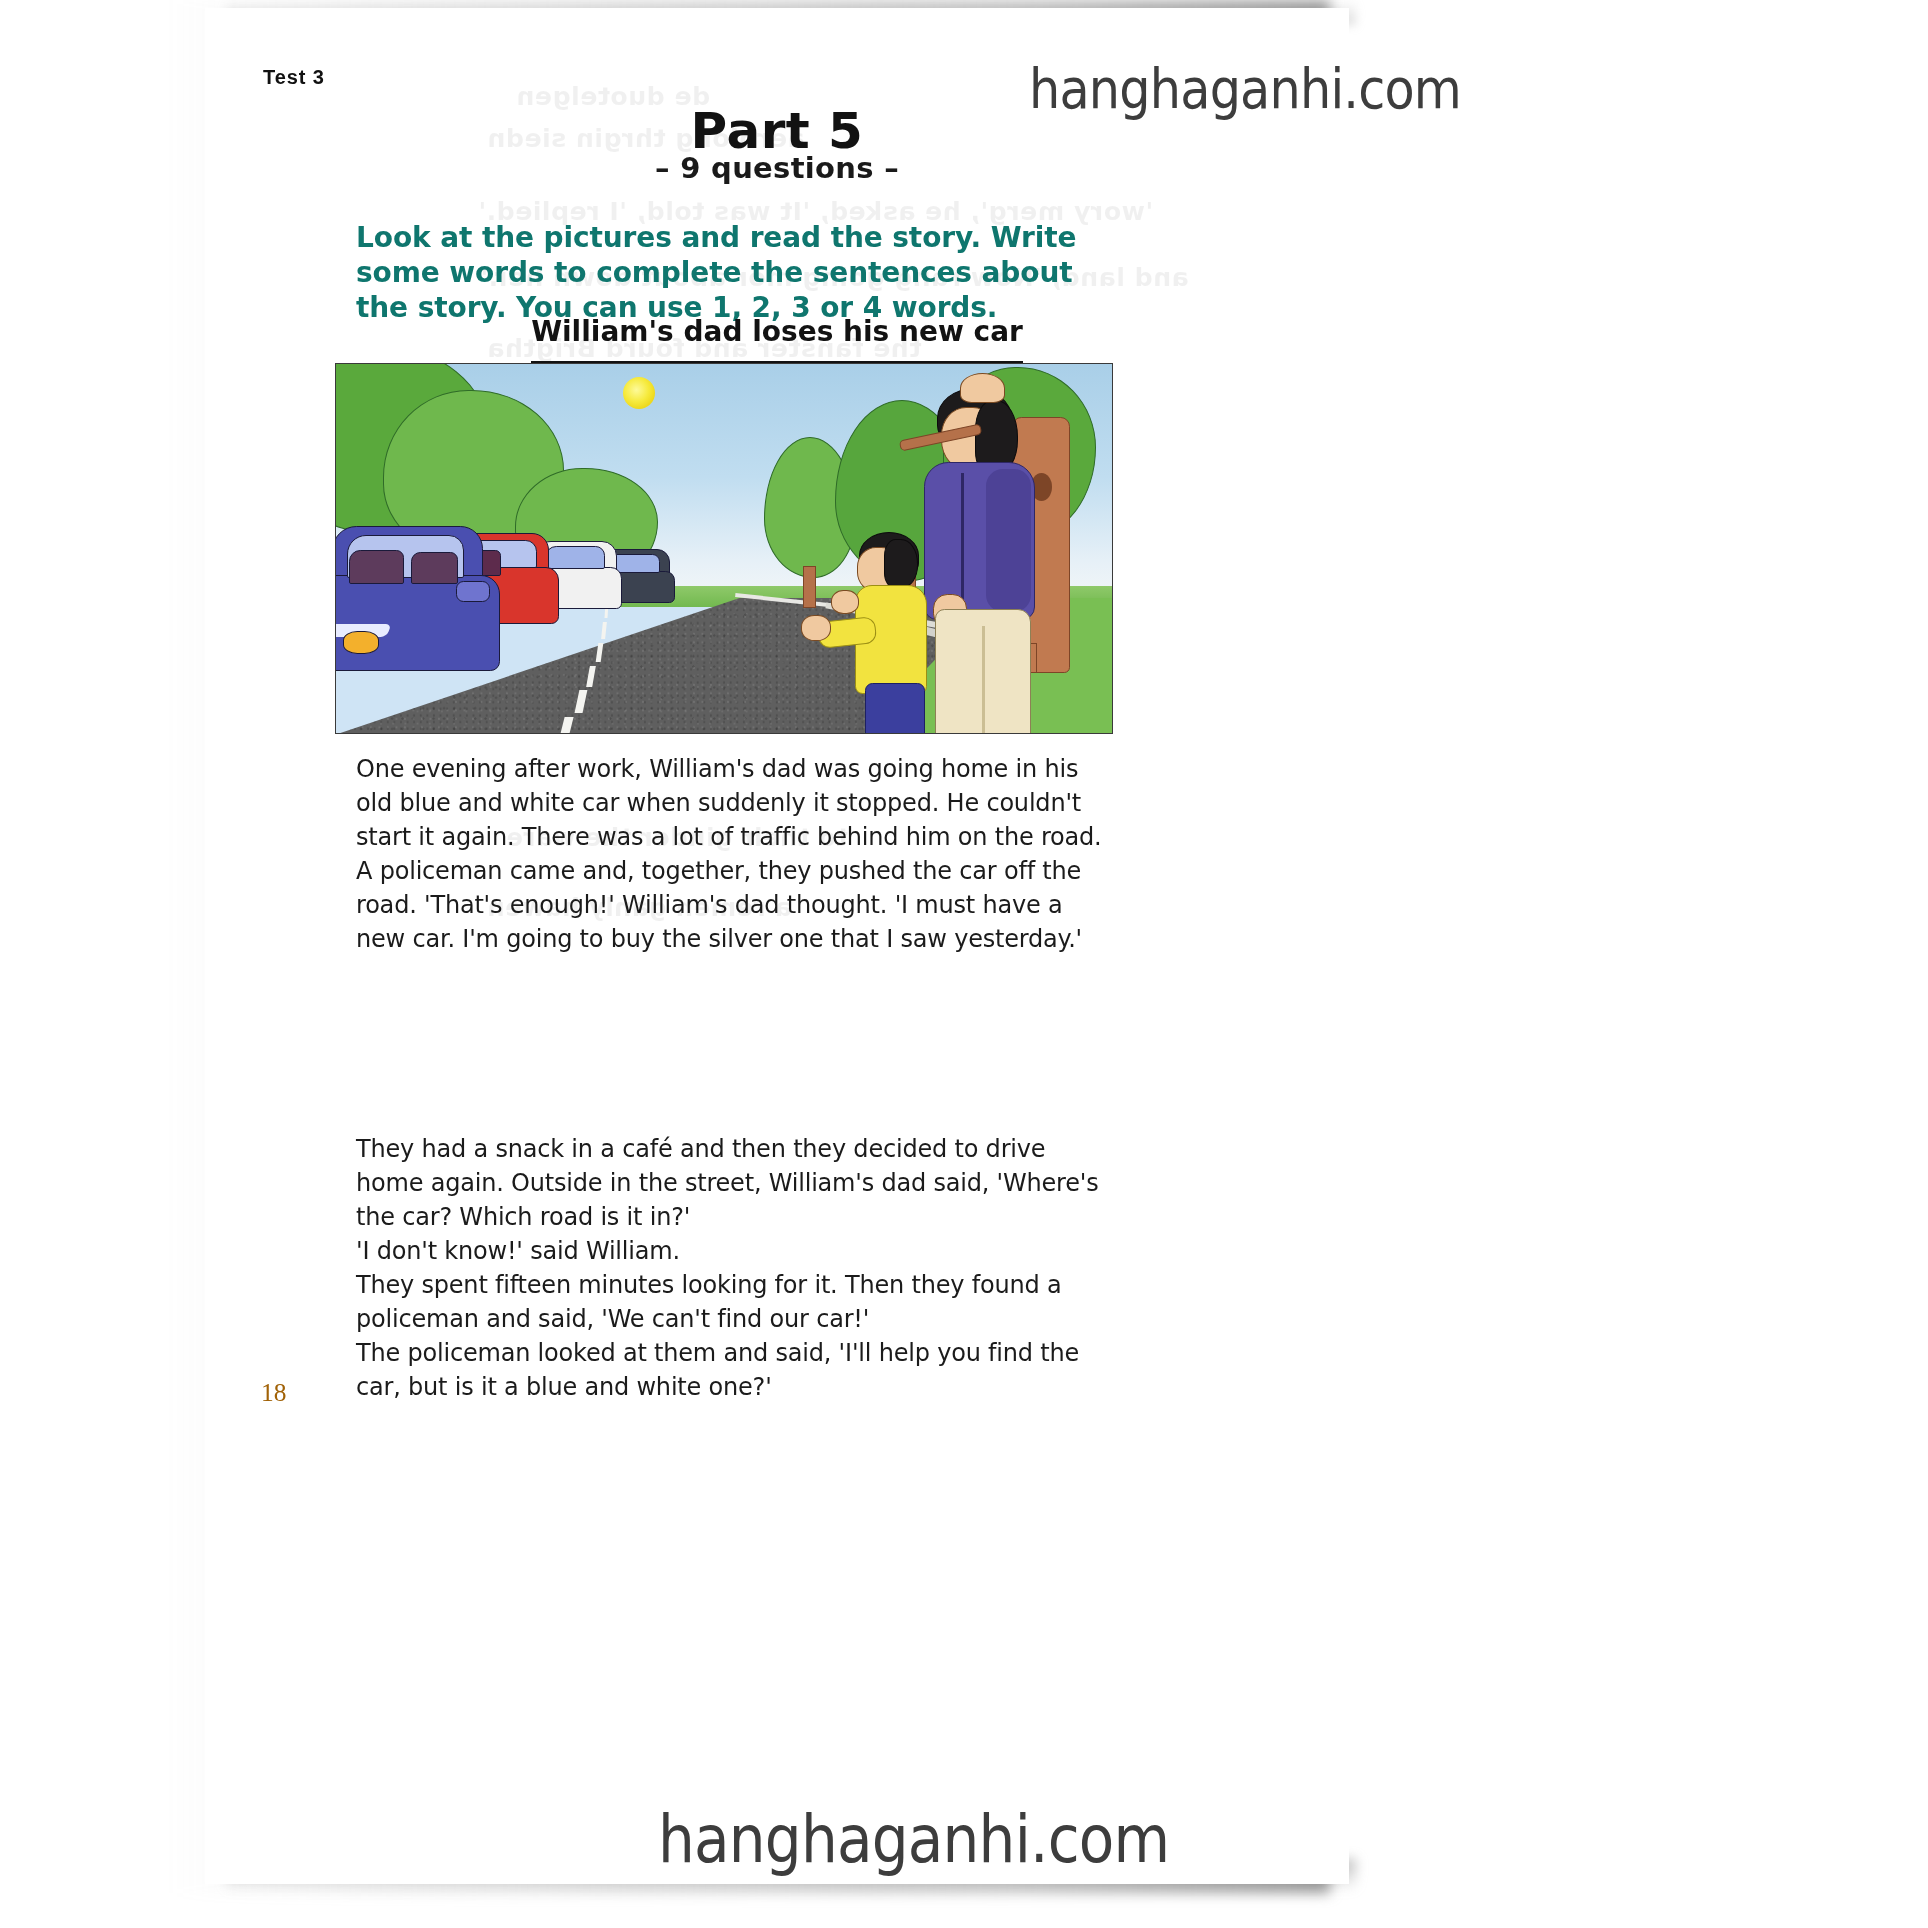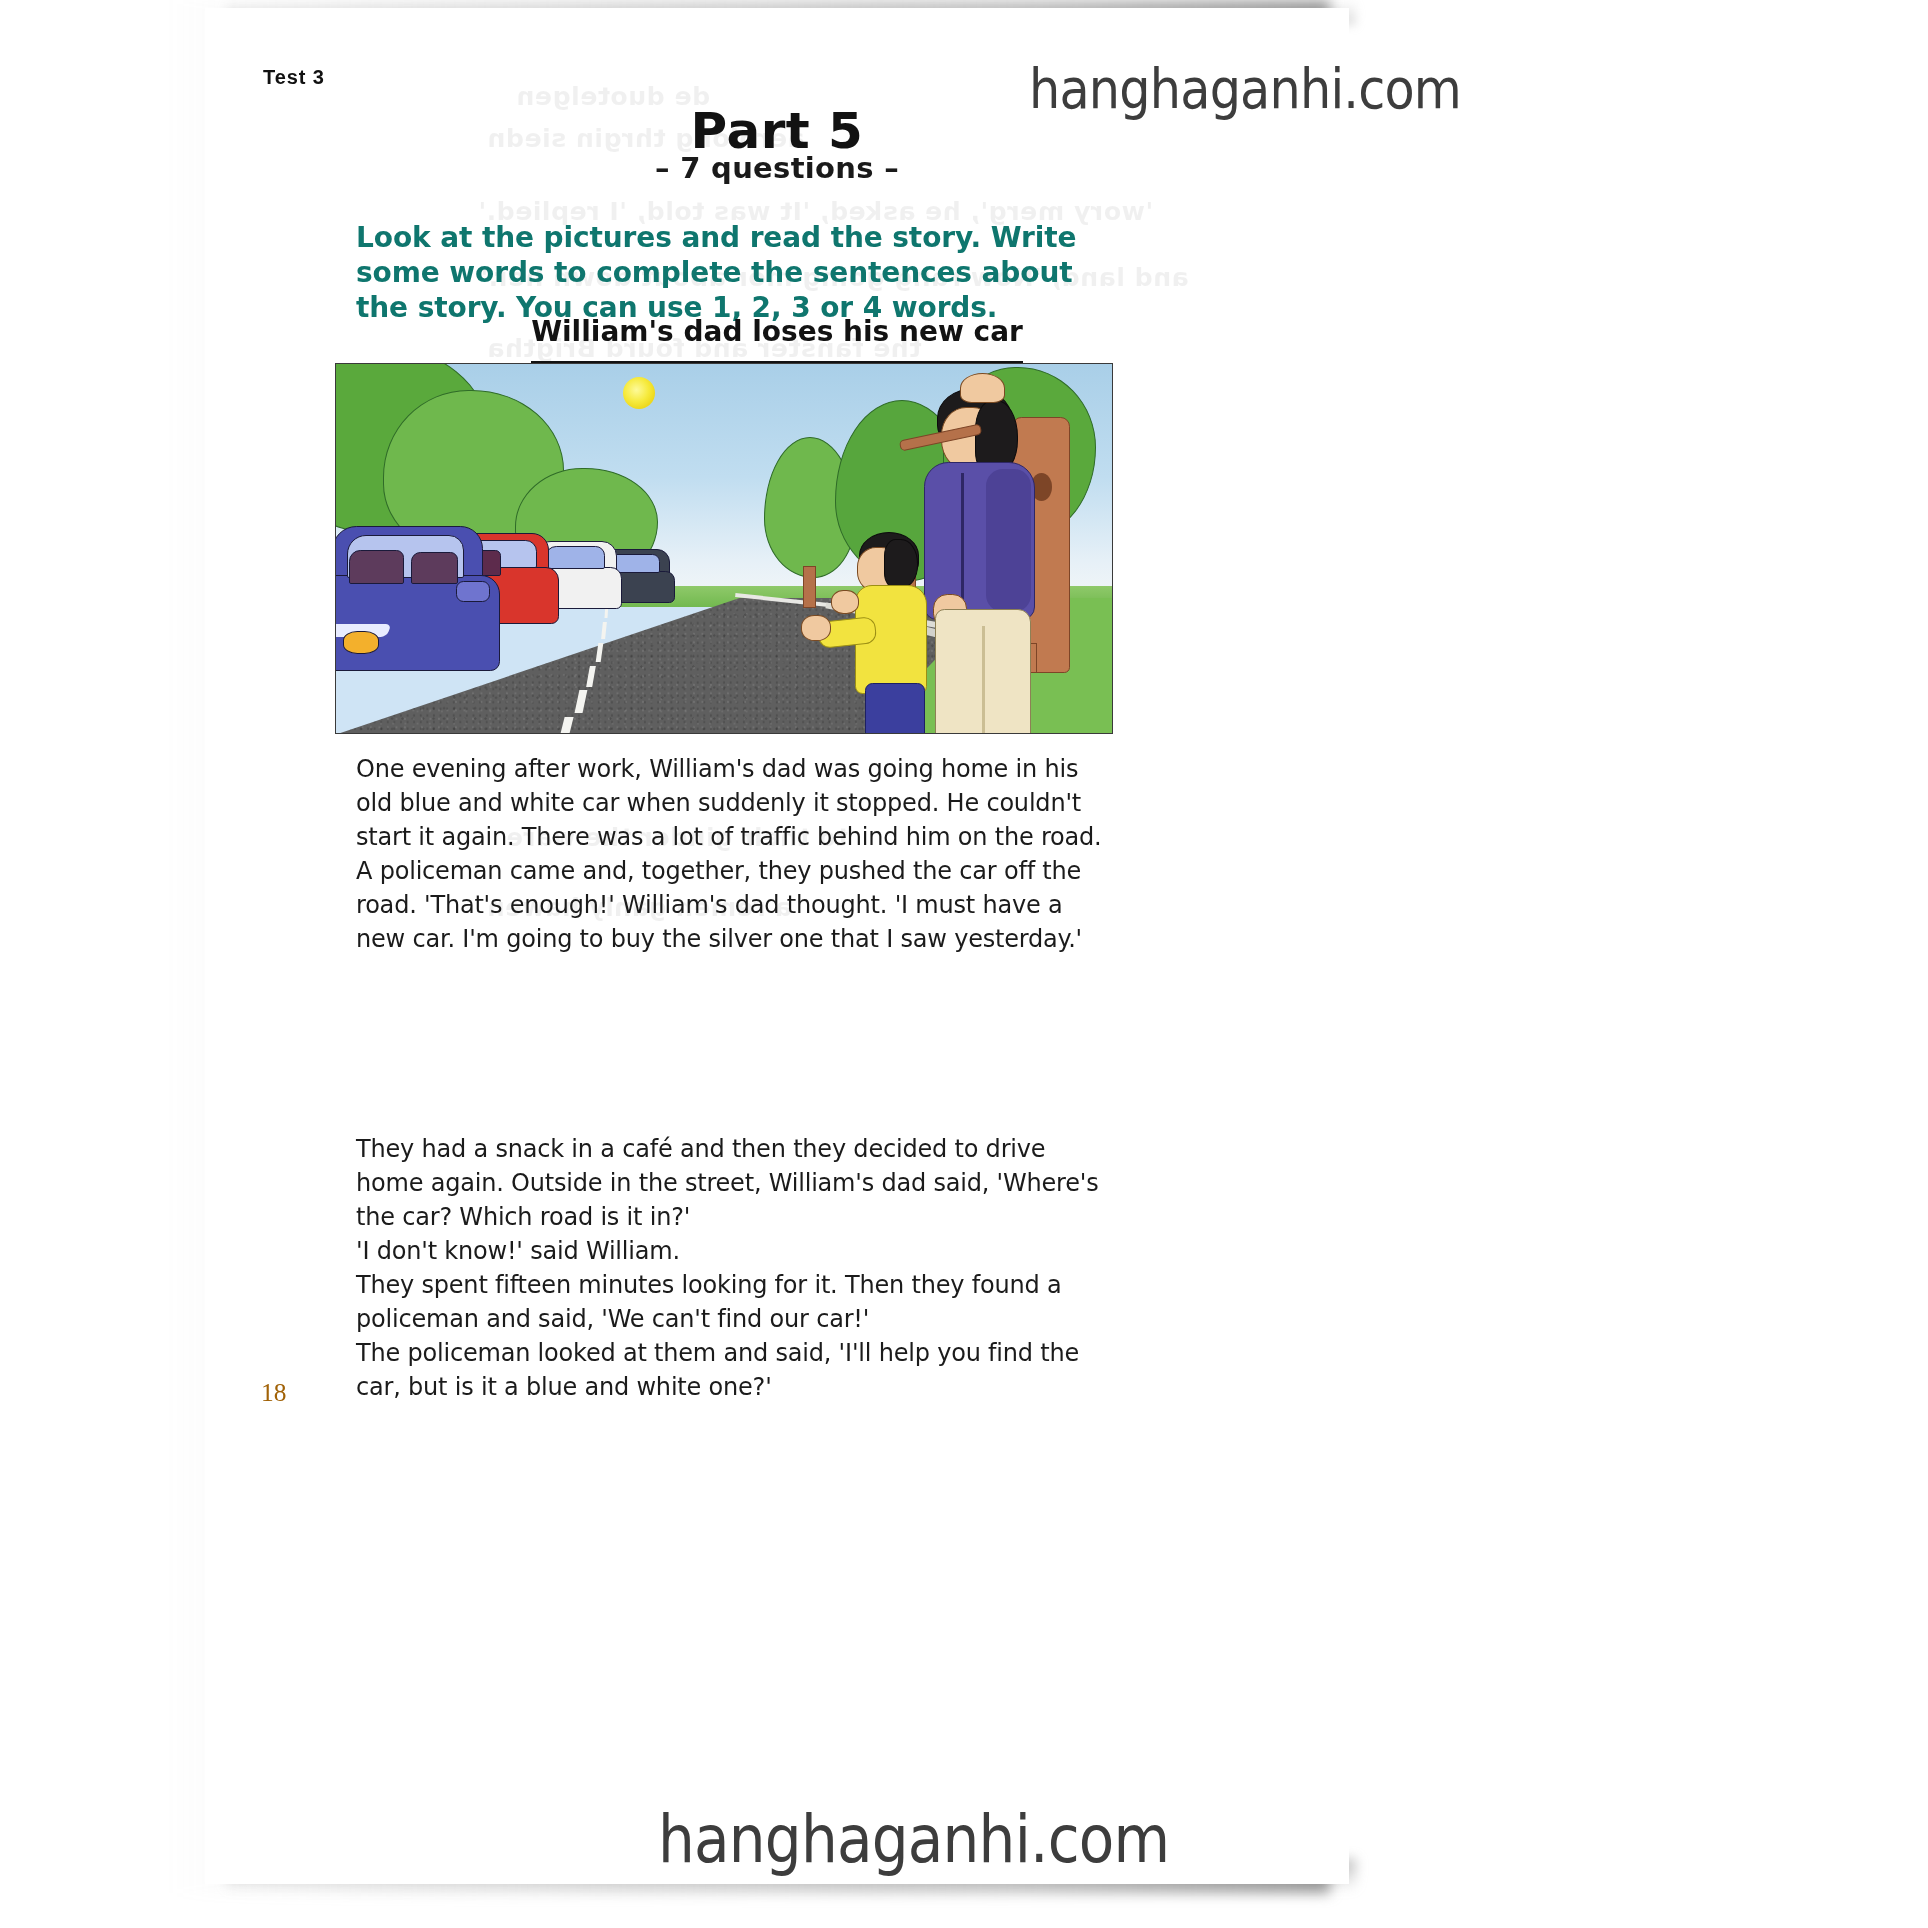--- a/index.html
+++ b/index.html
@@ -295,21 +295,21 @@
     <div class="bleed b3">'wory merg', he asked, 'It was told, 'I replied.'</div>
     <div class="bleed b4">and land, 'Now rang going mor about down her.'</div>
     <div class="bleed b5">the fanster and fourd Brigtha</div>
     <div class="bleed b6">ar ganly the rown</div>
     <div class="bleed b7">to their ginder the ware</div>
     <div class="bleed b8">a remen ganly hawen</div>
 
     <div id="test-label">Test 3</div>
 
     <div id="part-title">Part 5</div>
-    <div id="questions-count">– 7 questions –</div>
+    <div id="questions-count">– 9 questions –</div>
 
     <div id="instructions">Look at the pictures and read the story. Write some words to complete the sentences about the story. You can use 1, 2, 3 or 4 words.</div>
 
     <div id="story-title"><span class="u">William's dad loses his new car</span></div>
 
     <div id="illustration">
 
       <div class="ill-layer" id="sky"></div>
       <div class="ill-layer" id="sun"></div>
       <div class="ill-layer" id="far-grass"></div>

